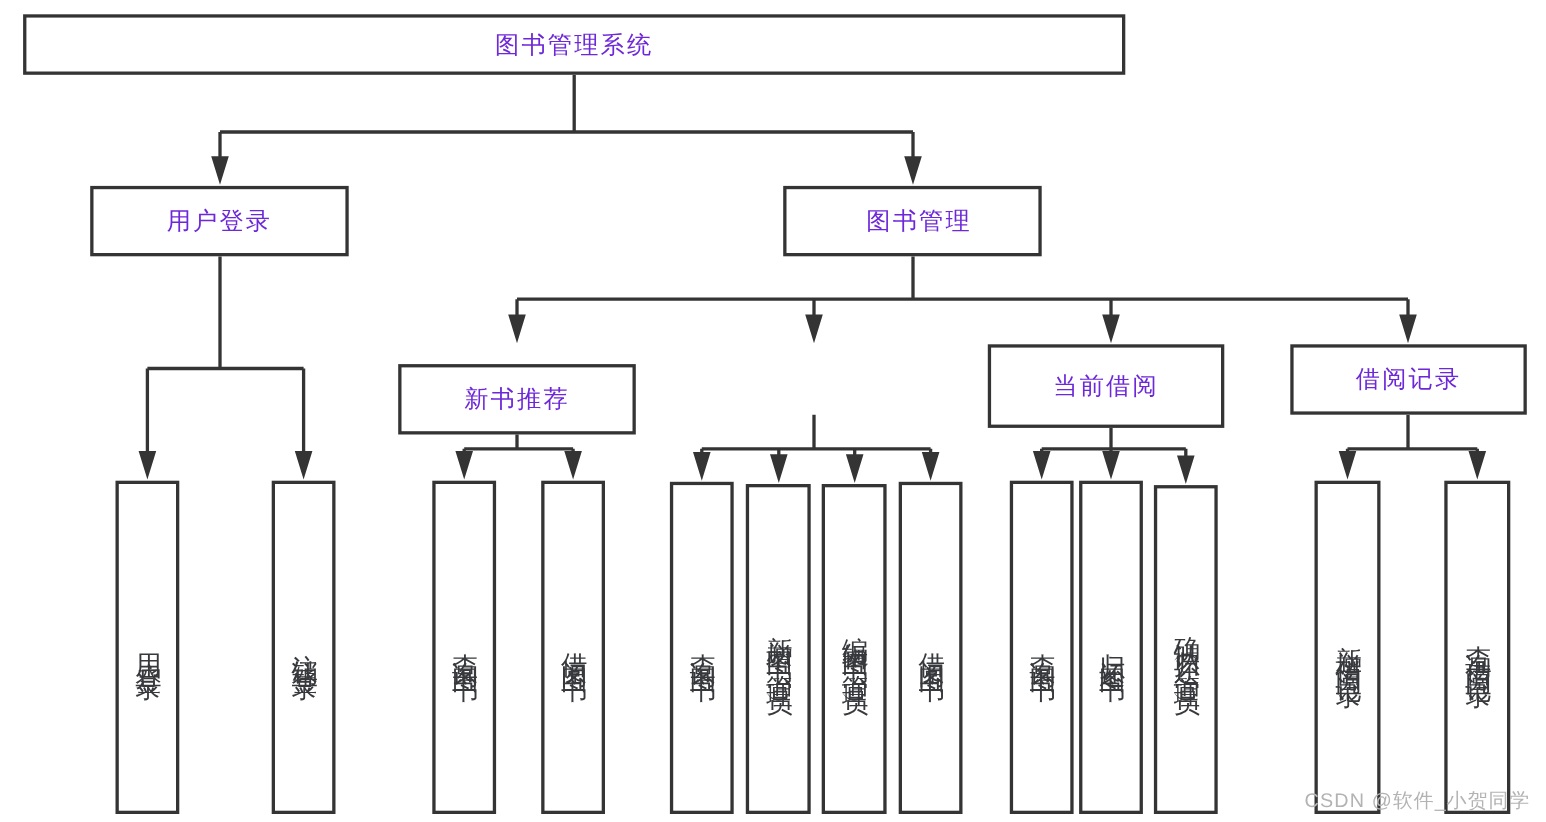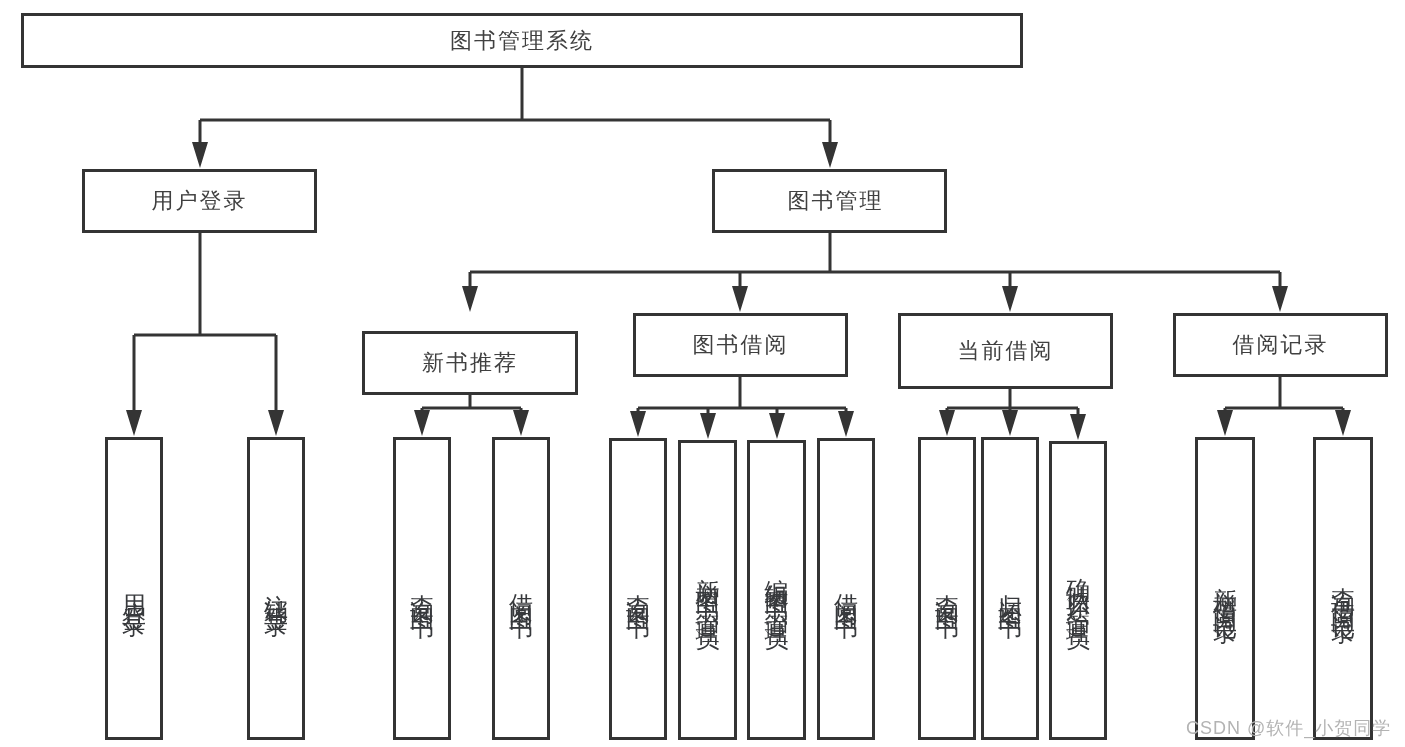--- a/index.html
+++ b/index.html
@@ -19,21 +19,21 @@
     border: 3px solid #343434;
     background: #ffffff;
     display: flex;
     align-items: center;
     justify-content: center;
     z-index: 2;
   }
   .node.h span {
     font-size: 22px;
     letter-spacing: 2px;
-    color: #404040;
+    color: #6d28d9;
     white-space: nowrap;
   }
   .node.v span {
     writing-mode: vertical-rl;
     text-orientation: mixed;
     font-size: 24px;
     line-height: 1;
     letter-spacing: 7px;
     color: #37393c;
   }
@@ -103,23 +103,20 @@
   <div class="node h" data-name="node-user-login">
     <span data-name="node-label">用户登录</span>
   </div>
   <div class="node h" data-name="node-book-management">
     <span data-name="node-label">图书管理</span>
   </div>
 
   <div class="node h" data-name="node-new-book-recommend">
     <span data-name="node-label">新书推荐</span>
   </div>
-  <div class="node h" data-name="node-book-borrowing">
-    <span data-name="node-label">图书借阅</span>
-  </div>
   <div class="node h" data-name="node-current-borrowing">
     <span data-name="node-label">当前借阅</span>
   </div>
   <div class="node h" data-name="node-borrowing-records">
     <span data-name="node-label">借阅记录</span>
   </div>
 
   <div class="node v" data-name="leaf-user-login">
     <span data-name="node-label">用户登录</span>
   </div>

